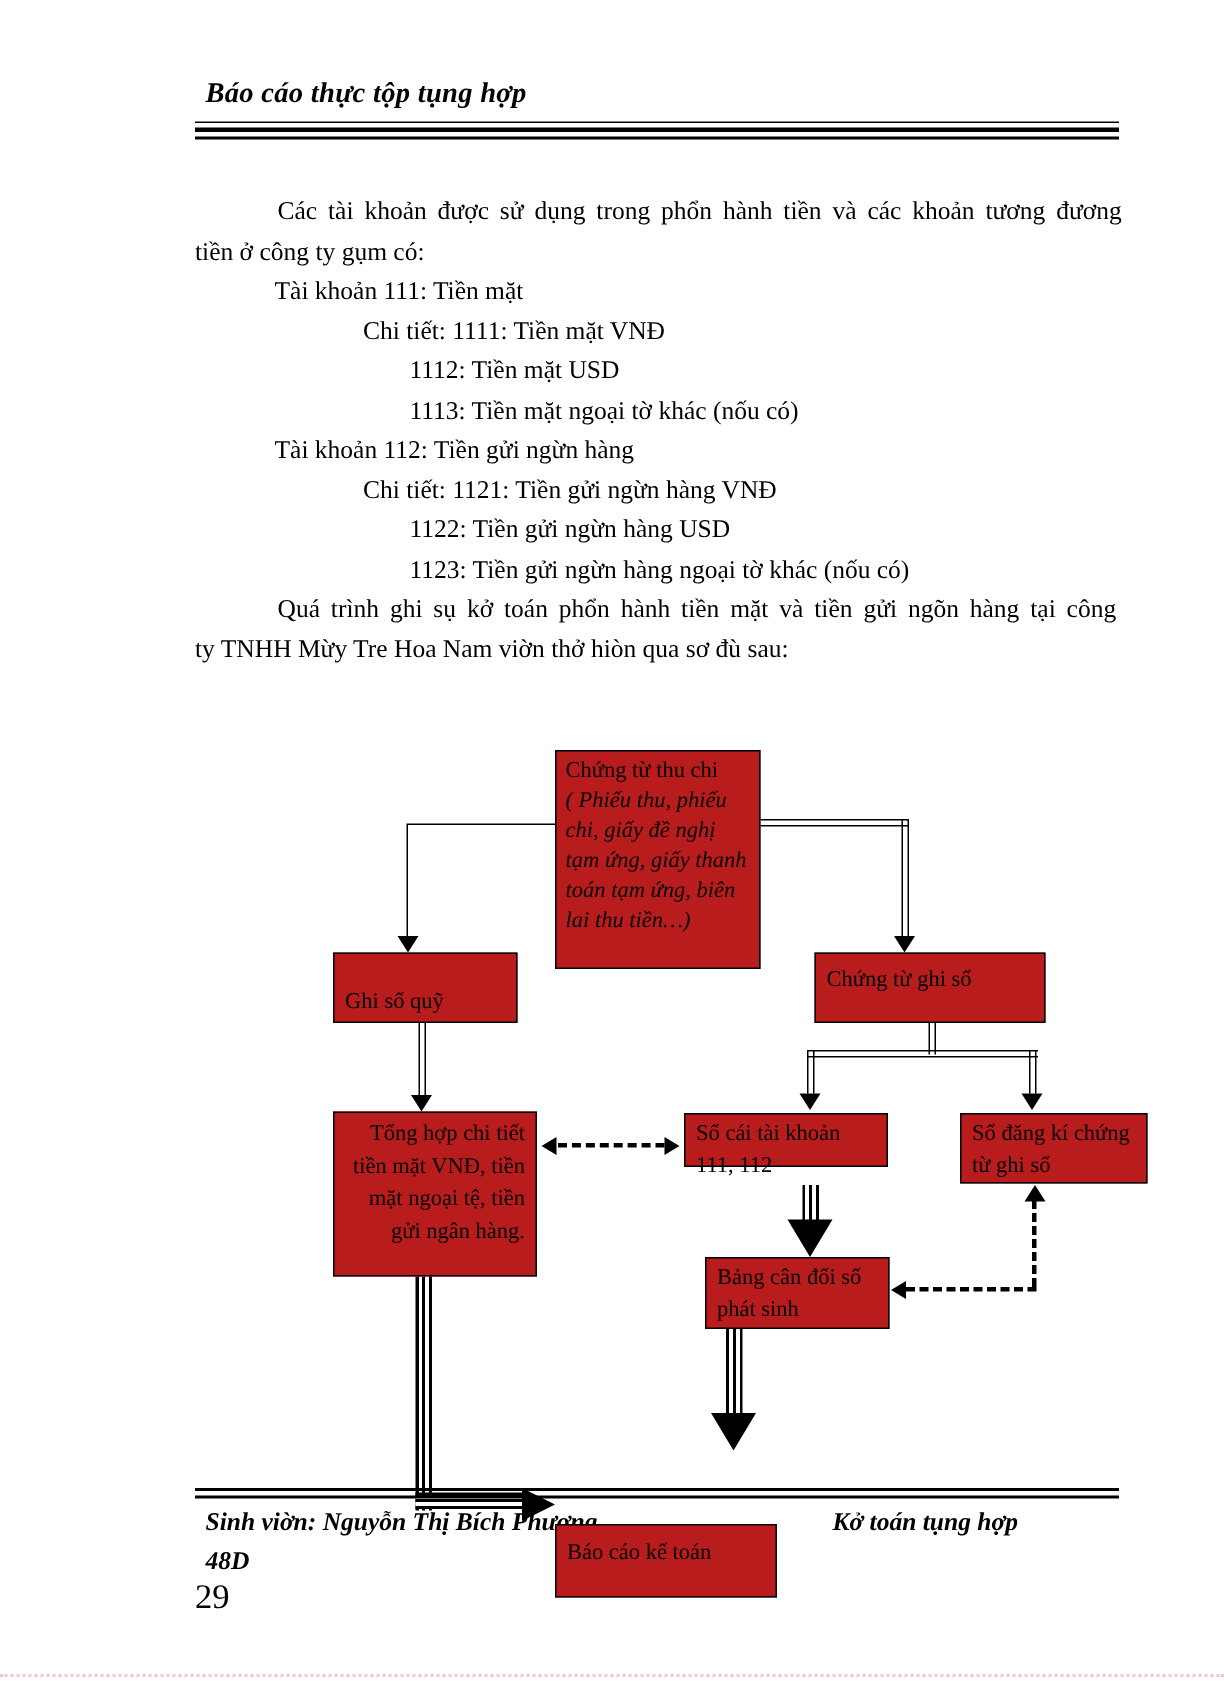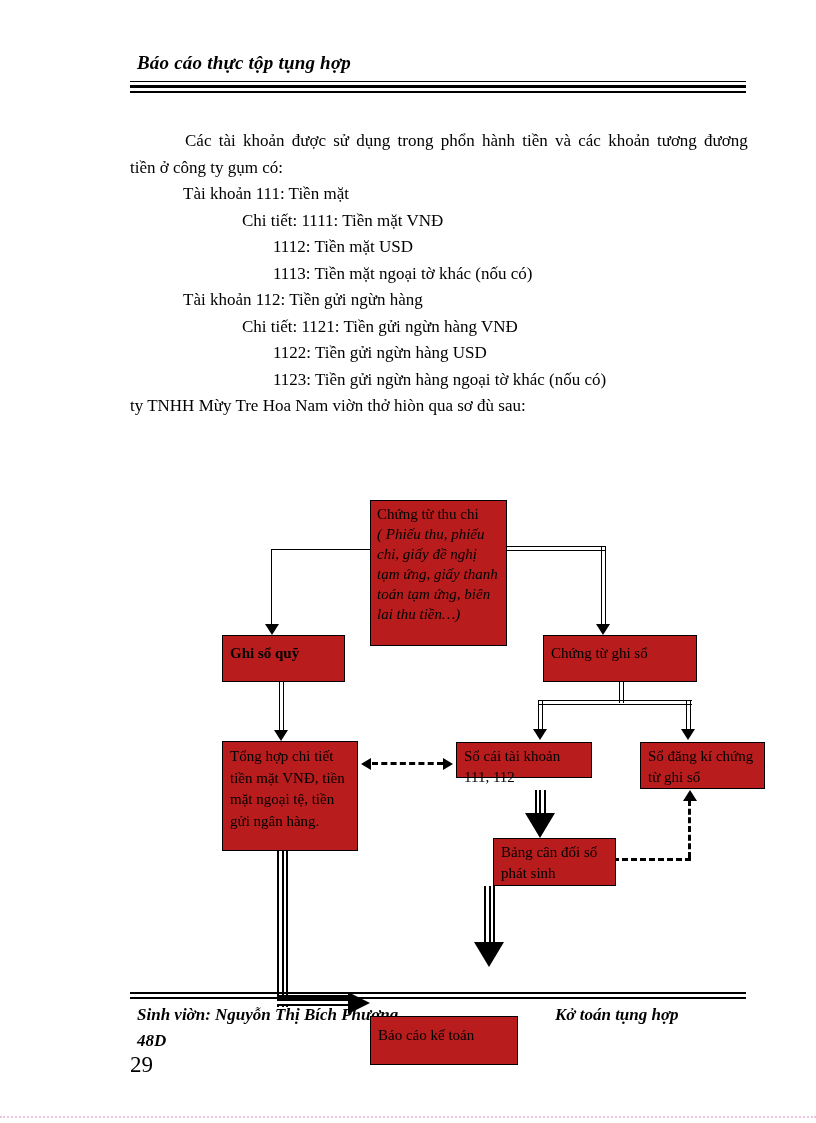--- a/index.html
+++ b/index.html
@@ -55,20 +55,21 @@
     <div class="line ind-first">Các tài khoản được sử dụng trong phổn hành tiền và các khoản tương đương</div>
     <div class="line">tiền ở công ty gụm có:</div>
     <div class="line ind-a">Tài khoản 111: Tiền mặt</div>
     <div class="line ind-b">Chi tiết: 1111: Tiền mặt VNĐ</div>
     <div class="line ind-c">1112: Tiền mặt USD</div>
     <div class="line ind-c">1113: Tiền mặt ngoại tờ khác (nốu có)</div>
     <div class="line ind-a">Tài khoản 112: Tiền gửi ngừn hàng</div>
     <div class="line ind-b">Chi tiết: 1121: Tiền gửi ngừn hàng VNĐ</div>
     <div class="line ind-c">1122: Tiền gửi ngừn hàng USD</div>
     <div class="line ind-c">1123: Tiền gửi ngừn hàng ngoại tờ khác (nốu có)</div>
+    <div class="line ind-first">Quá trình ghi sụ kở toán phổn hành tiền mặt và tiền gửi ngõn hàng tại công</div>
     <div class="line">ty TNHH Mừy Tre Hoa Nam viờn thở hiòn qua sơ đù sau:</div>
   </div>
 
   <div class="abs sline-h" style="left:272px;top:549px;width:98px;"></div>
   <div class="abs sline-v" style="left:271px;top:549px;height:76px;"></div>
   <div class="abs arr arr-down-sm" style="left:265px;top:624px;"></div>
 
   <div class="abs dline-h" style="left:507px;top:546px;width:99px;"></div>
   <div class="abs dline-v" style="left:601px;top:546px;height:79px;"></div>
   <div class="abs arr arr-down-sm" style="left:596px;top:624px;"></div>
@@ -100,31 +101,31 @@
   <div class="abs dash-v" style="left:688px;top:800px;height:58px;"></div>
   <div class="abs arr arr-up-sm" style="left:683px;top:790px;"></div>
   <div class="abs dash-h" style="left:604px;top:858px;width:87px;"></div>
   <div class="abs arr arr-left-sm" style="left:594px;top:854px;"></div>
 
   <div class="box" style="left:370px;top:500px;width:137px;height:146px;padding:3px 6px;line-height:20px;">
     <span>Chứng từ thu chi</span><br>
     <span class="detail">( Phiếu thu, phiếu chi, giấy đề nghị tạm ứng, giấy thanh toán tạm ứng, biên lai thu tiền…)</span>
   </div>
 
-  <div class="box" style="left:222px;top:635px;width:123px;height:47px;padding-top:7px;font-weight:bold;">Ghi sổ quỹ</div>
+  <div class="box" style="left:222px;top:635px;width:123px;height:47px;padding-top:22px;">Ghi sổ quỹ</div>
 
   <div class="box" style="left:543px;top:635px;width:154px;height:47px;padding-top:7px;">Chứng từ ghi sổ</div>
 
-  <div class="box" style="left:222px;top:741px;width:136px;height:110px;line-height:21.5px;">Tổng hợp chi tiết tiền mặt VNĐ, tiền mặt ngoại tệ, tiền gửi ngân hàng.</div>
+  <div class="box" style="left:222px;top:741px;width:136px;height:110px;line-height:21.5px;text-align:right;">Tổng hợp chi tiết tiền mặt VNĐ, tiền mặt ngoại tệ, tiền gửi ngân hàng.</div>
 
   <div class="box" style="left:456px;top:742px;width:136px;height:36px;line-height:21px;padding-top:3px;">Sổ cái tài khoản 111, 112</div>
 
   <div class="box" style="left:640px;top:742px;width:125px;height:47px;line-height:21px;padding-top:3px;">Sổ đăng kí chứng từ ghi sổ</div>
 
-  <div class="box" style="left:470px;top:838px;width:123px;height:48px;line-height:21px;padding-top:3px;margin-left:23px;">Bảng cân đối số phát sinh</div>
+  <div class="box" style="left:470px;top:838px;width:123px;height:48px;line-height:21px;padding-top:3px;">Bảng cân đối số phát sinh</div>
 
   <div class="box" style="left:370px;top:968px;width:148px;height:49px;padding-top:8px;margin-top:48px;">Báo cáo kế toán</div>
 
   <div class="abs rule" style="top:992px;height:2px;z-index:1;"></div>
   <div class="abs rule" style="top:997px;height:2px;z-index:1;"></div>
 
   <div class="abs foot-txt" style="left:137px;top:1005px;">Sinh viờn: Nguyỗn Thị Bích Phương</div>
   <div class="abs foot-txt" style="left:137px;top:1031px;">48D</div>
   <div class="abs foot-txt" style="left:555px;top:1005px;">Kở toán tụng hợp</div>
   <div class="abs page-num">29</div>

